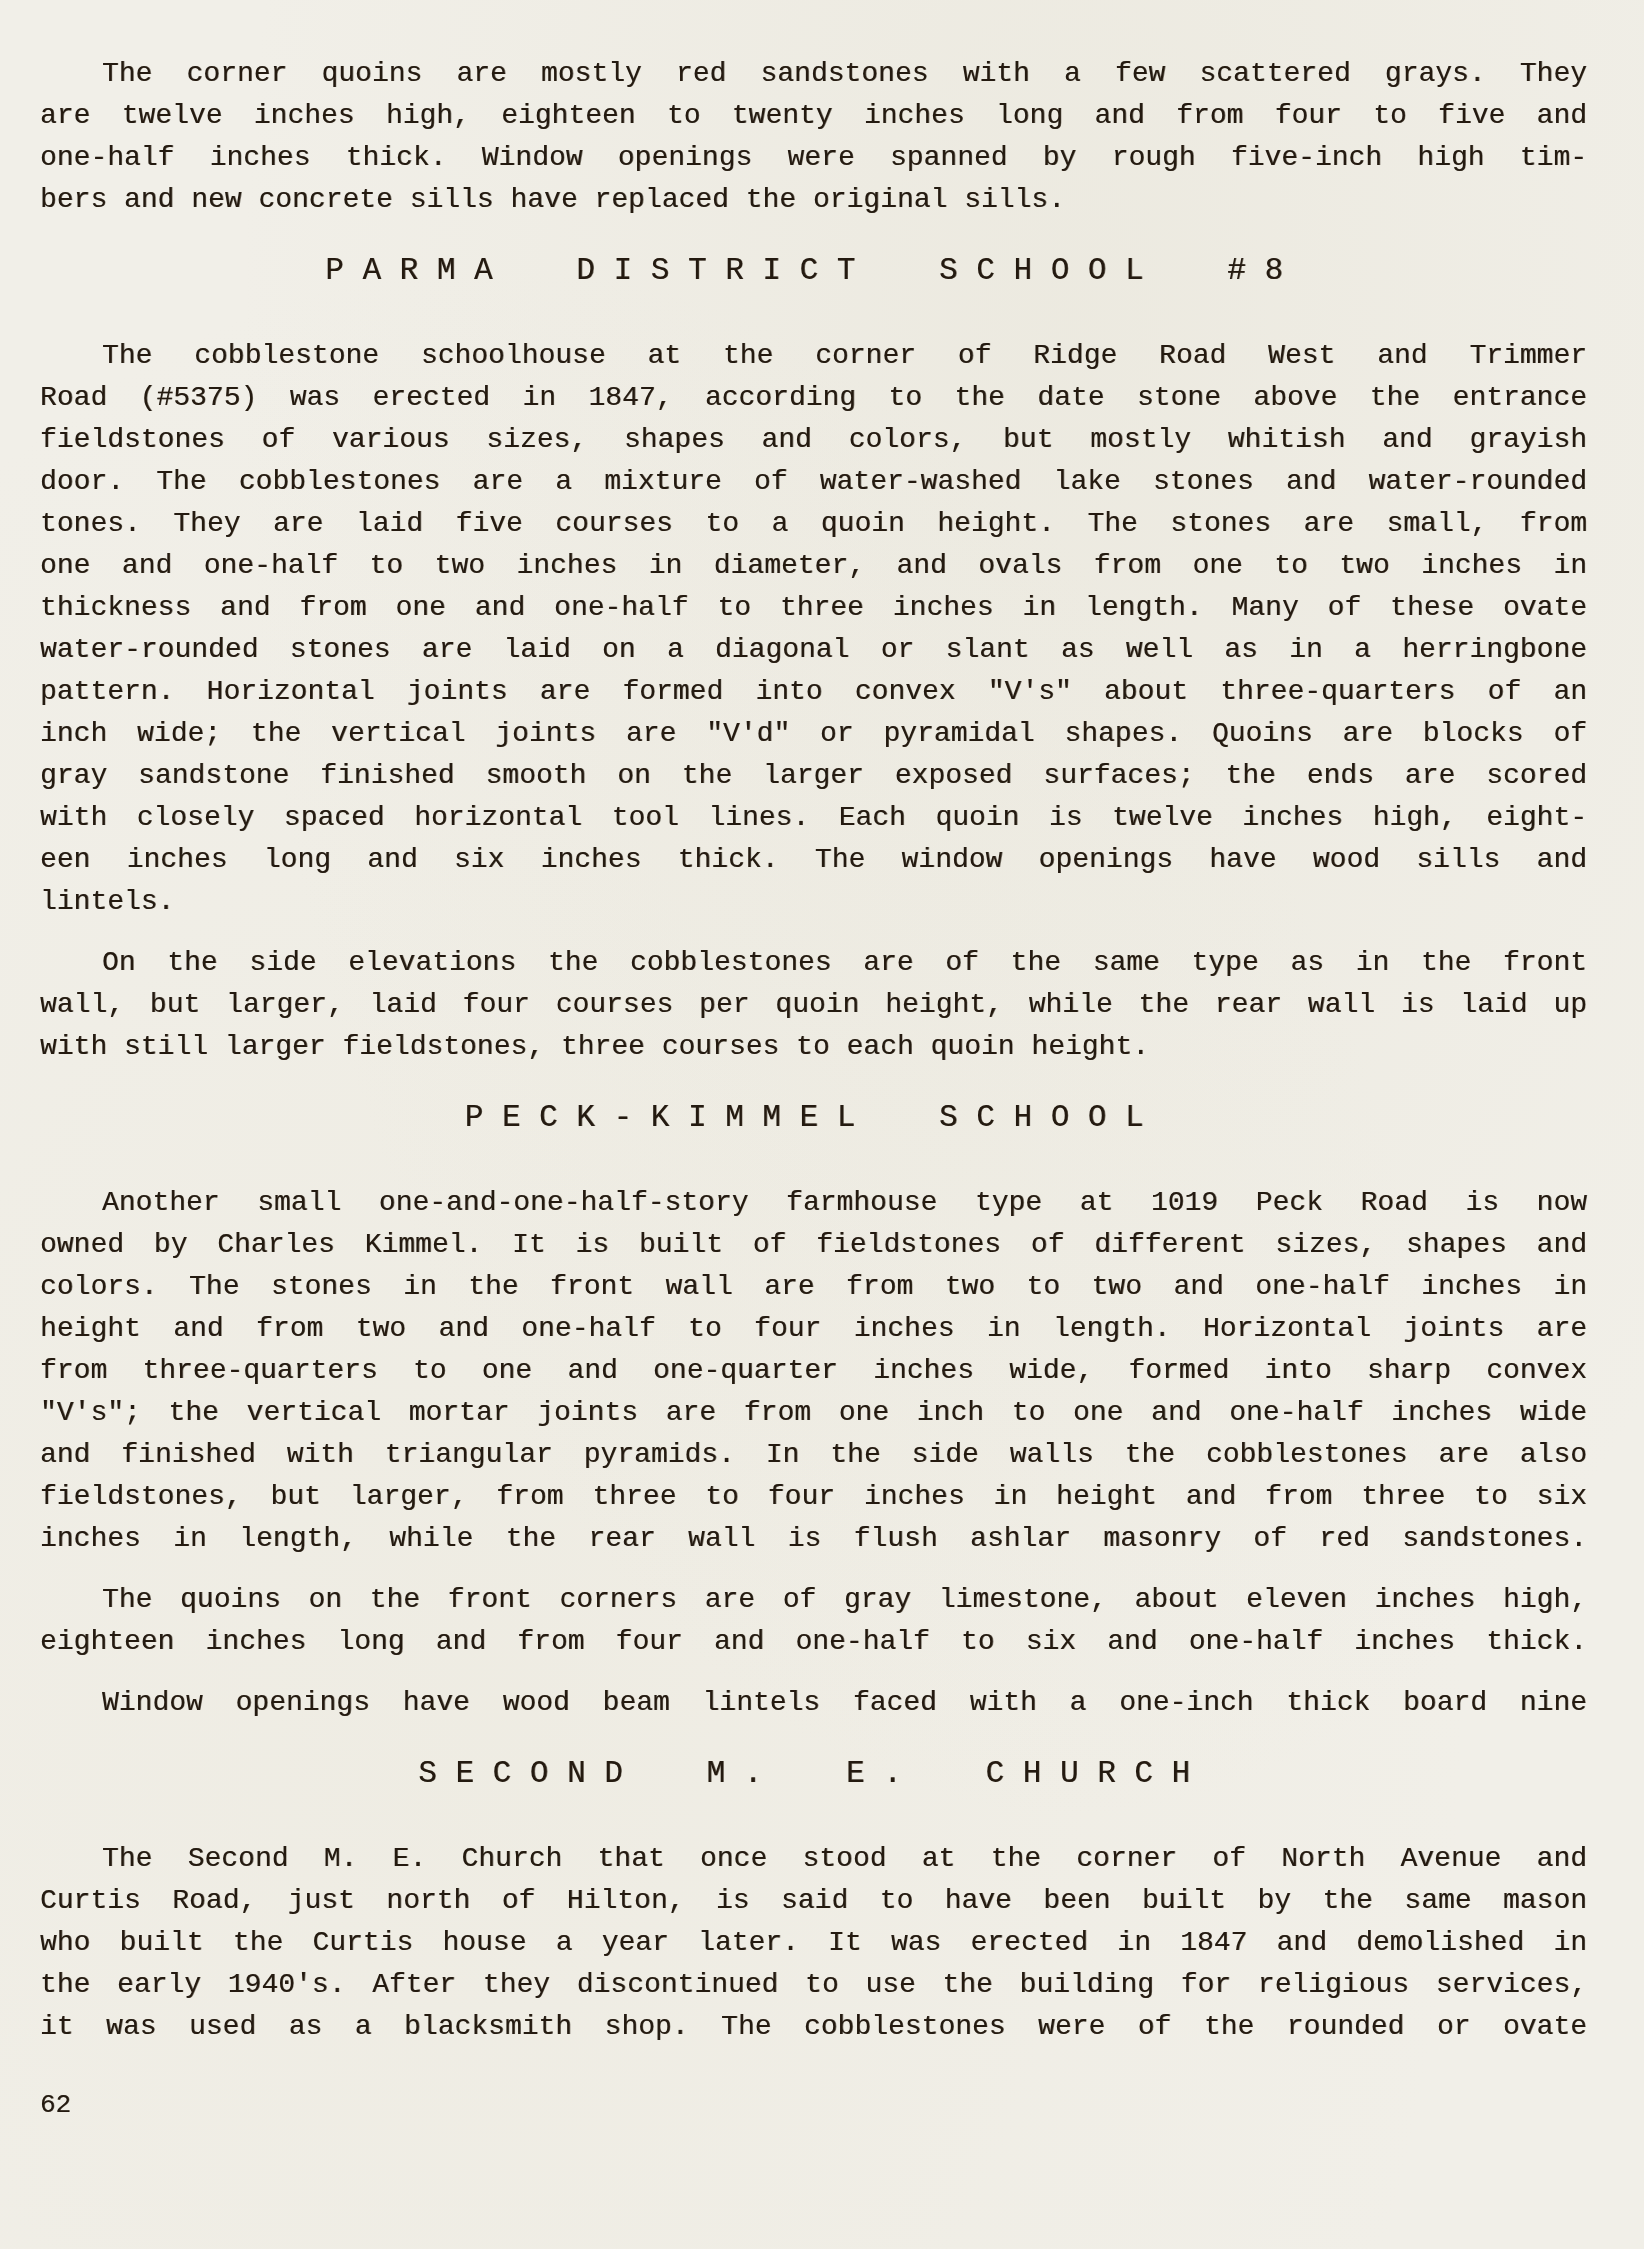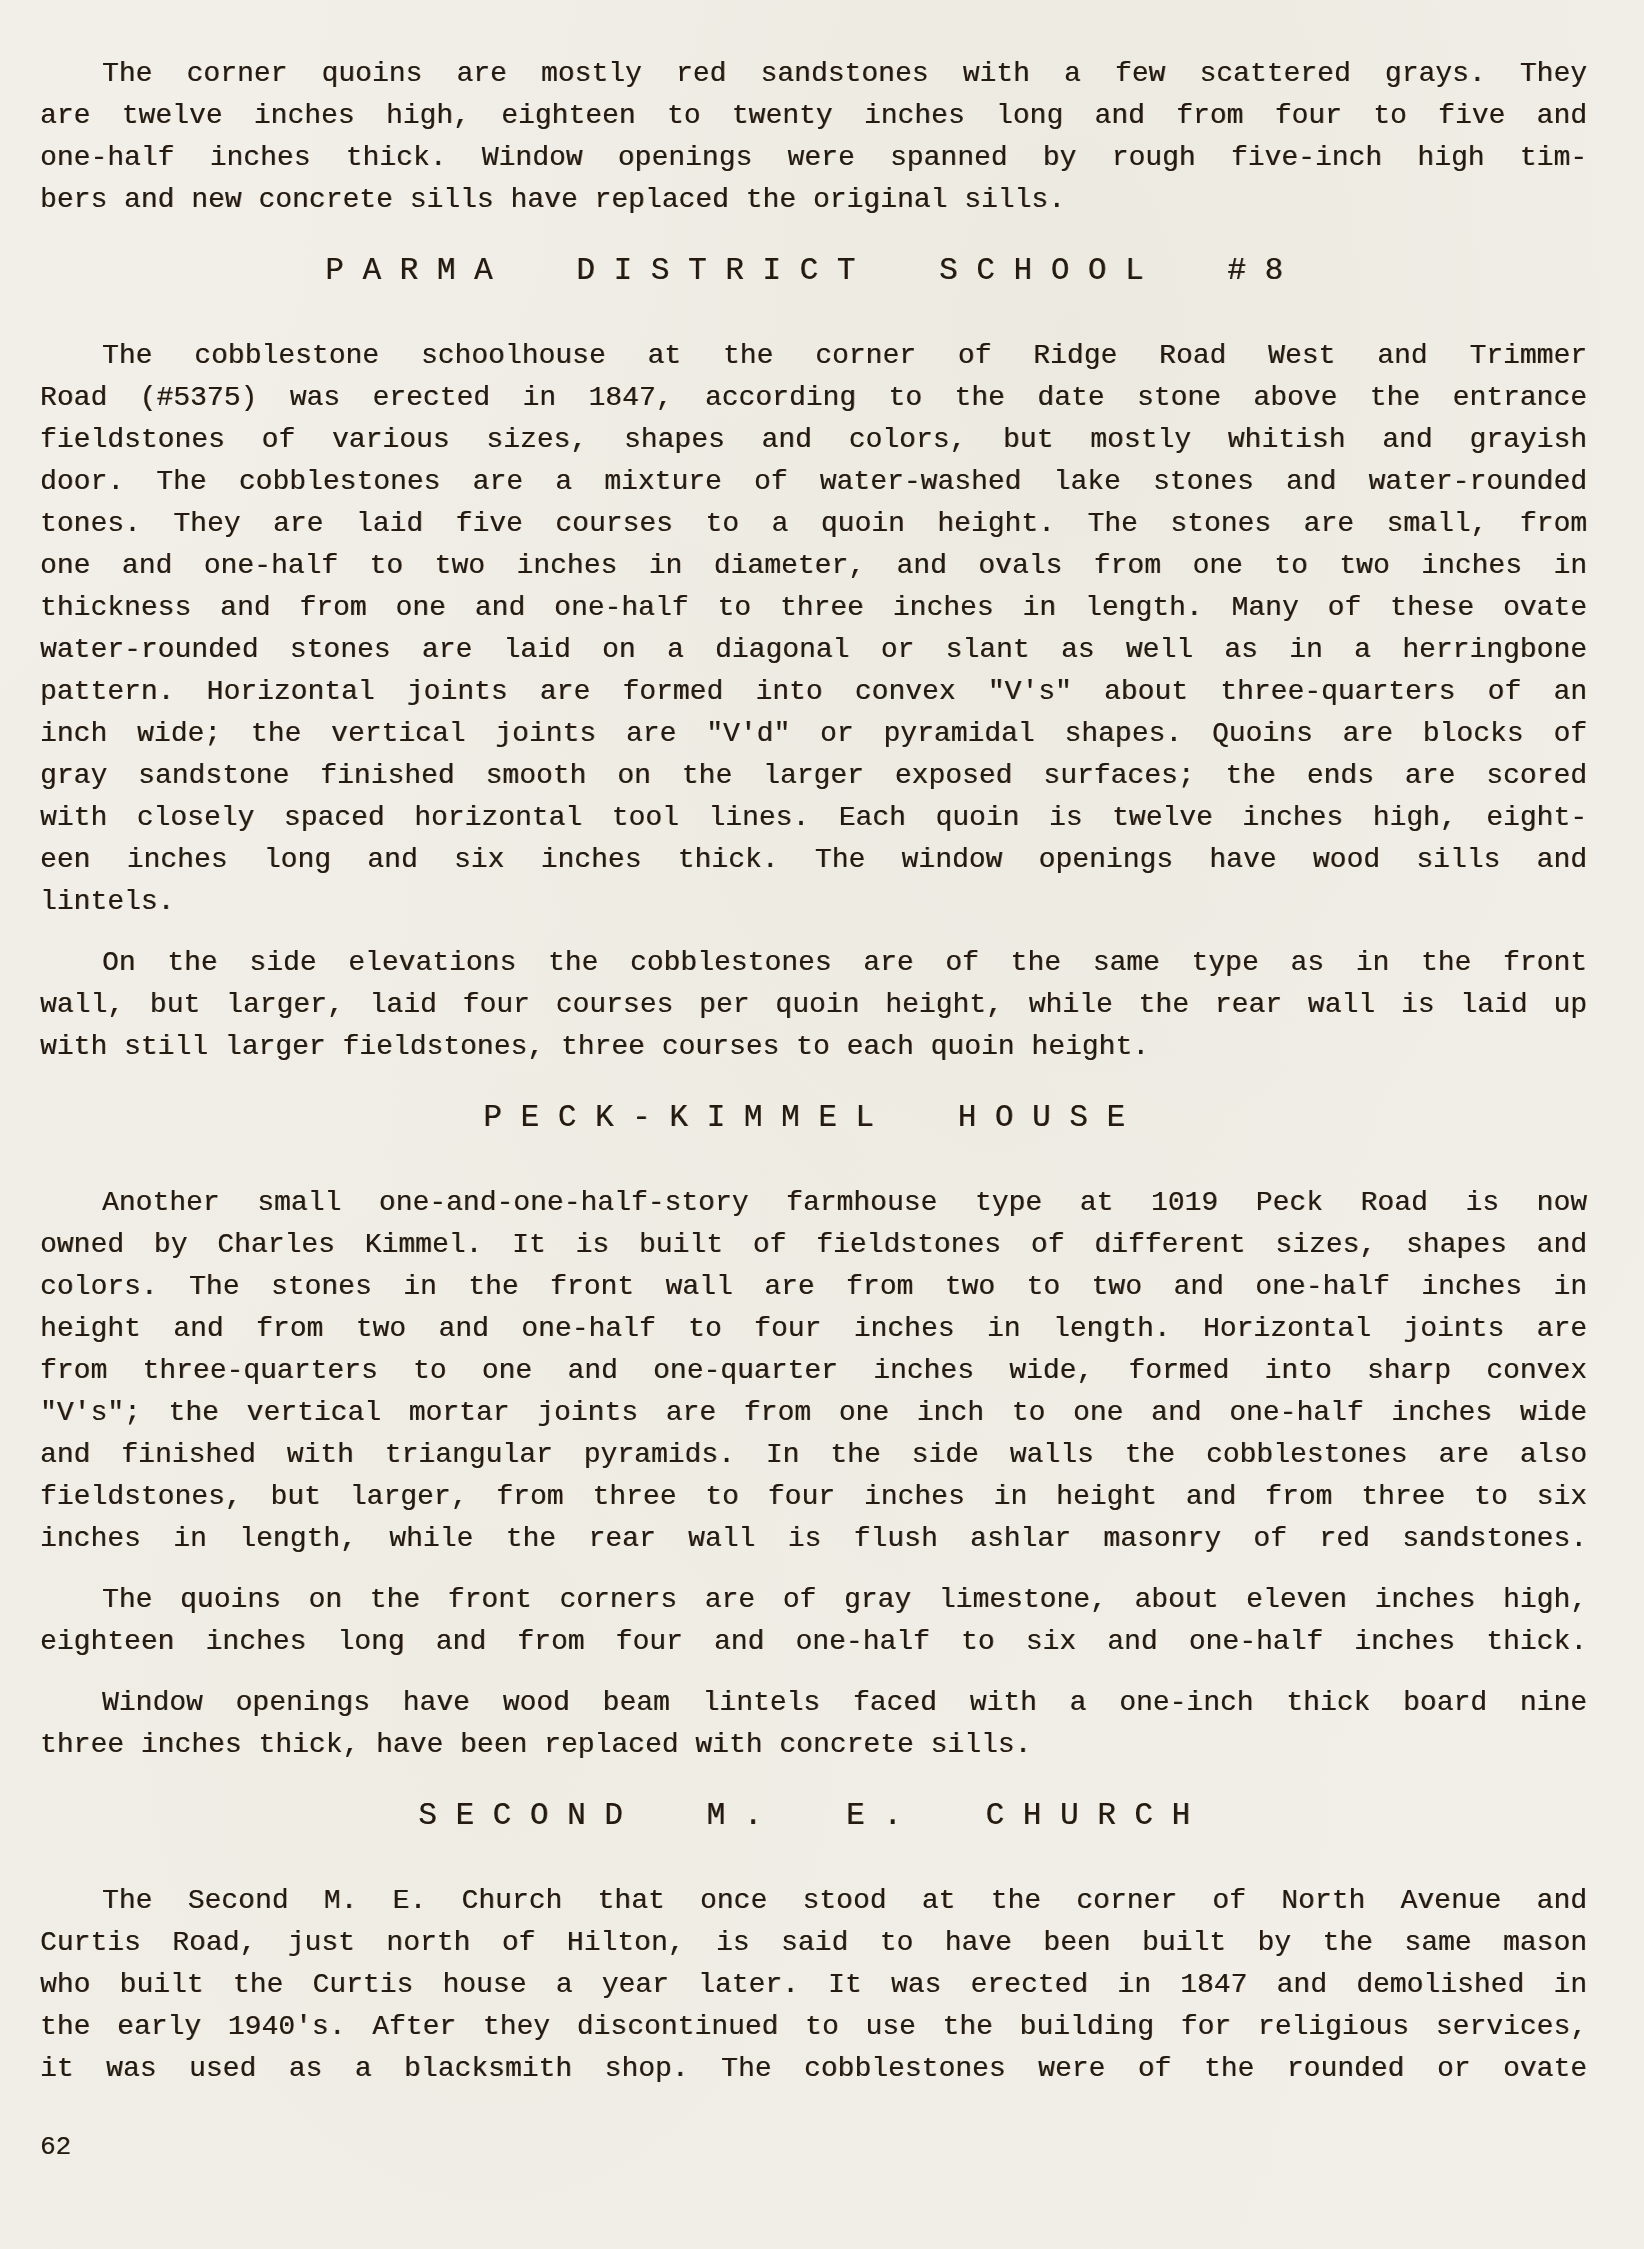--- a/index.html
+++ b/index.html
@@ -82,39 +82,38 @@
         <div class="line">gray sandstone finished smooth on the larger exposed surfaces; the ends are scored</div>
         <div class="line">with closely spaced horizontal tool lines. Each quoin is twelve inches high, eight-</div>
         <div class="line">een inches long and six inches thick. The window openings have wood sills and</div>
         <div class="line lastline">lintels.</div>
       </div>
       <div class="paragraph">
         <div class="line indent">On the side elevations the cobblestones are of the same type as in the front</div>
         <div class="line">wall, but larger, laid four courses per quoin height, while the rear wall is laid up</div>
         <div class="line lastline">with still larger fieldstones, three courses to each quoin height.</div>
       </div>
-      <div class="heading">PECK-KIMMEL HOUSE</div>
+      <div class="heading">PECK-KIMMEL SCHOOL</div>
       <div class="paragraph">
         <div class="line indent">Another small one-and-one-half-story farmhouse type at 1019 Peck Road is now</div>
         <div class="line">owned by Charles Kimmel. It is built of fieldstones of different sizes, shapes and</div>
         <div class="line">colors. The stones in the front wall are from two to two and one-half inches in</div>
         <div class="line">height and from two and one-half to four inches in length. Horizontal joints are</div>
         <div class="line">from three-quarters to one and one-quarter inches wide, formed into sharp convex</div>
         <div class="line">"V's"; the vertical mortar joints are from one inch to one and one-half inches wide</div>
         <div class="line">and finished with triangular pyramids. In the side walls the cobblestones are also</div>
         <div class="line">fieldstones, but larger, from three to four inches in height and from three to six</div>
         <div class="line">inches in length, while the rear wall is flush ashlar masonry of red sandstones.</div>
       </div>
       <div class="paragraph">
         <div class="line indent">The quoins on the front corners are of gray limestone, about eleven inches high,</div>
         <div class="line">eighteen inches long and from four and one-half to six and one-half inches thick.</div>
       </div>
       <div class="paragraph">
         <div class="line indent">Window openings have wood beam lintels faced with a one-inch thick board nine</div>
-        <div class="line lastline">three inches thick, have been replaced with concrete sills.</div>
       </div>
       <div class="heading">SECOND M. E. CHURCH</div>
       <div class="paragraph">
         <div class="line indent">The Second M. E. Church that once stood at the corner of North Avenue and</div>
         <div class="line">Curtis Road, just north of Hilton, is said to have been built by the same mason</div>
         <div class="line">who built the Curtis house a year later. It was erected in 1847 and demolished in</div>
         <div class="line">the early 1940's. After they discontinued to use the building for religious services,</div>
         <div class="line">it was used as a blacksmith shop. The cobblestones were of the rounded or ovate</div>
       </div>
     </div>

